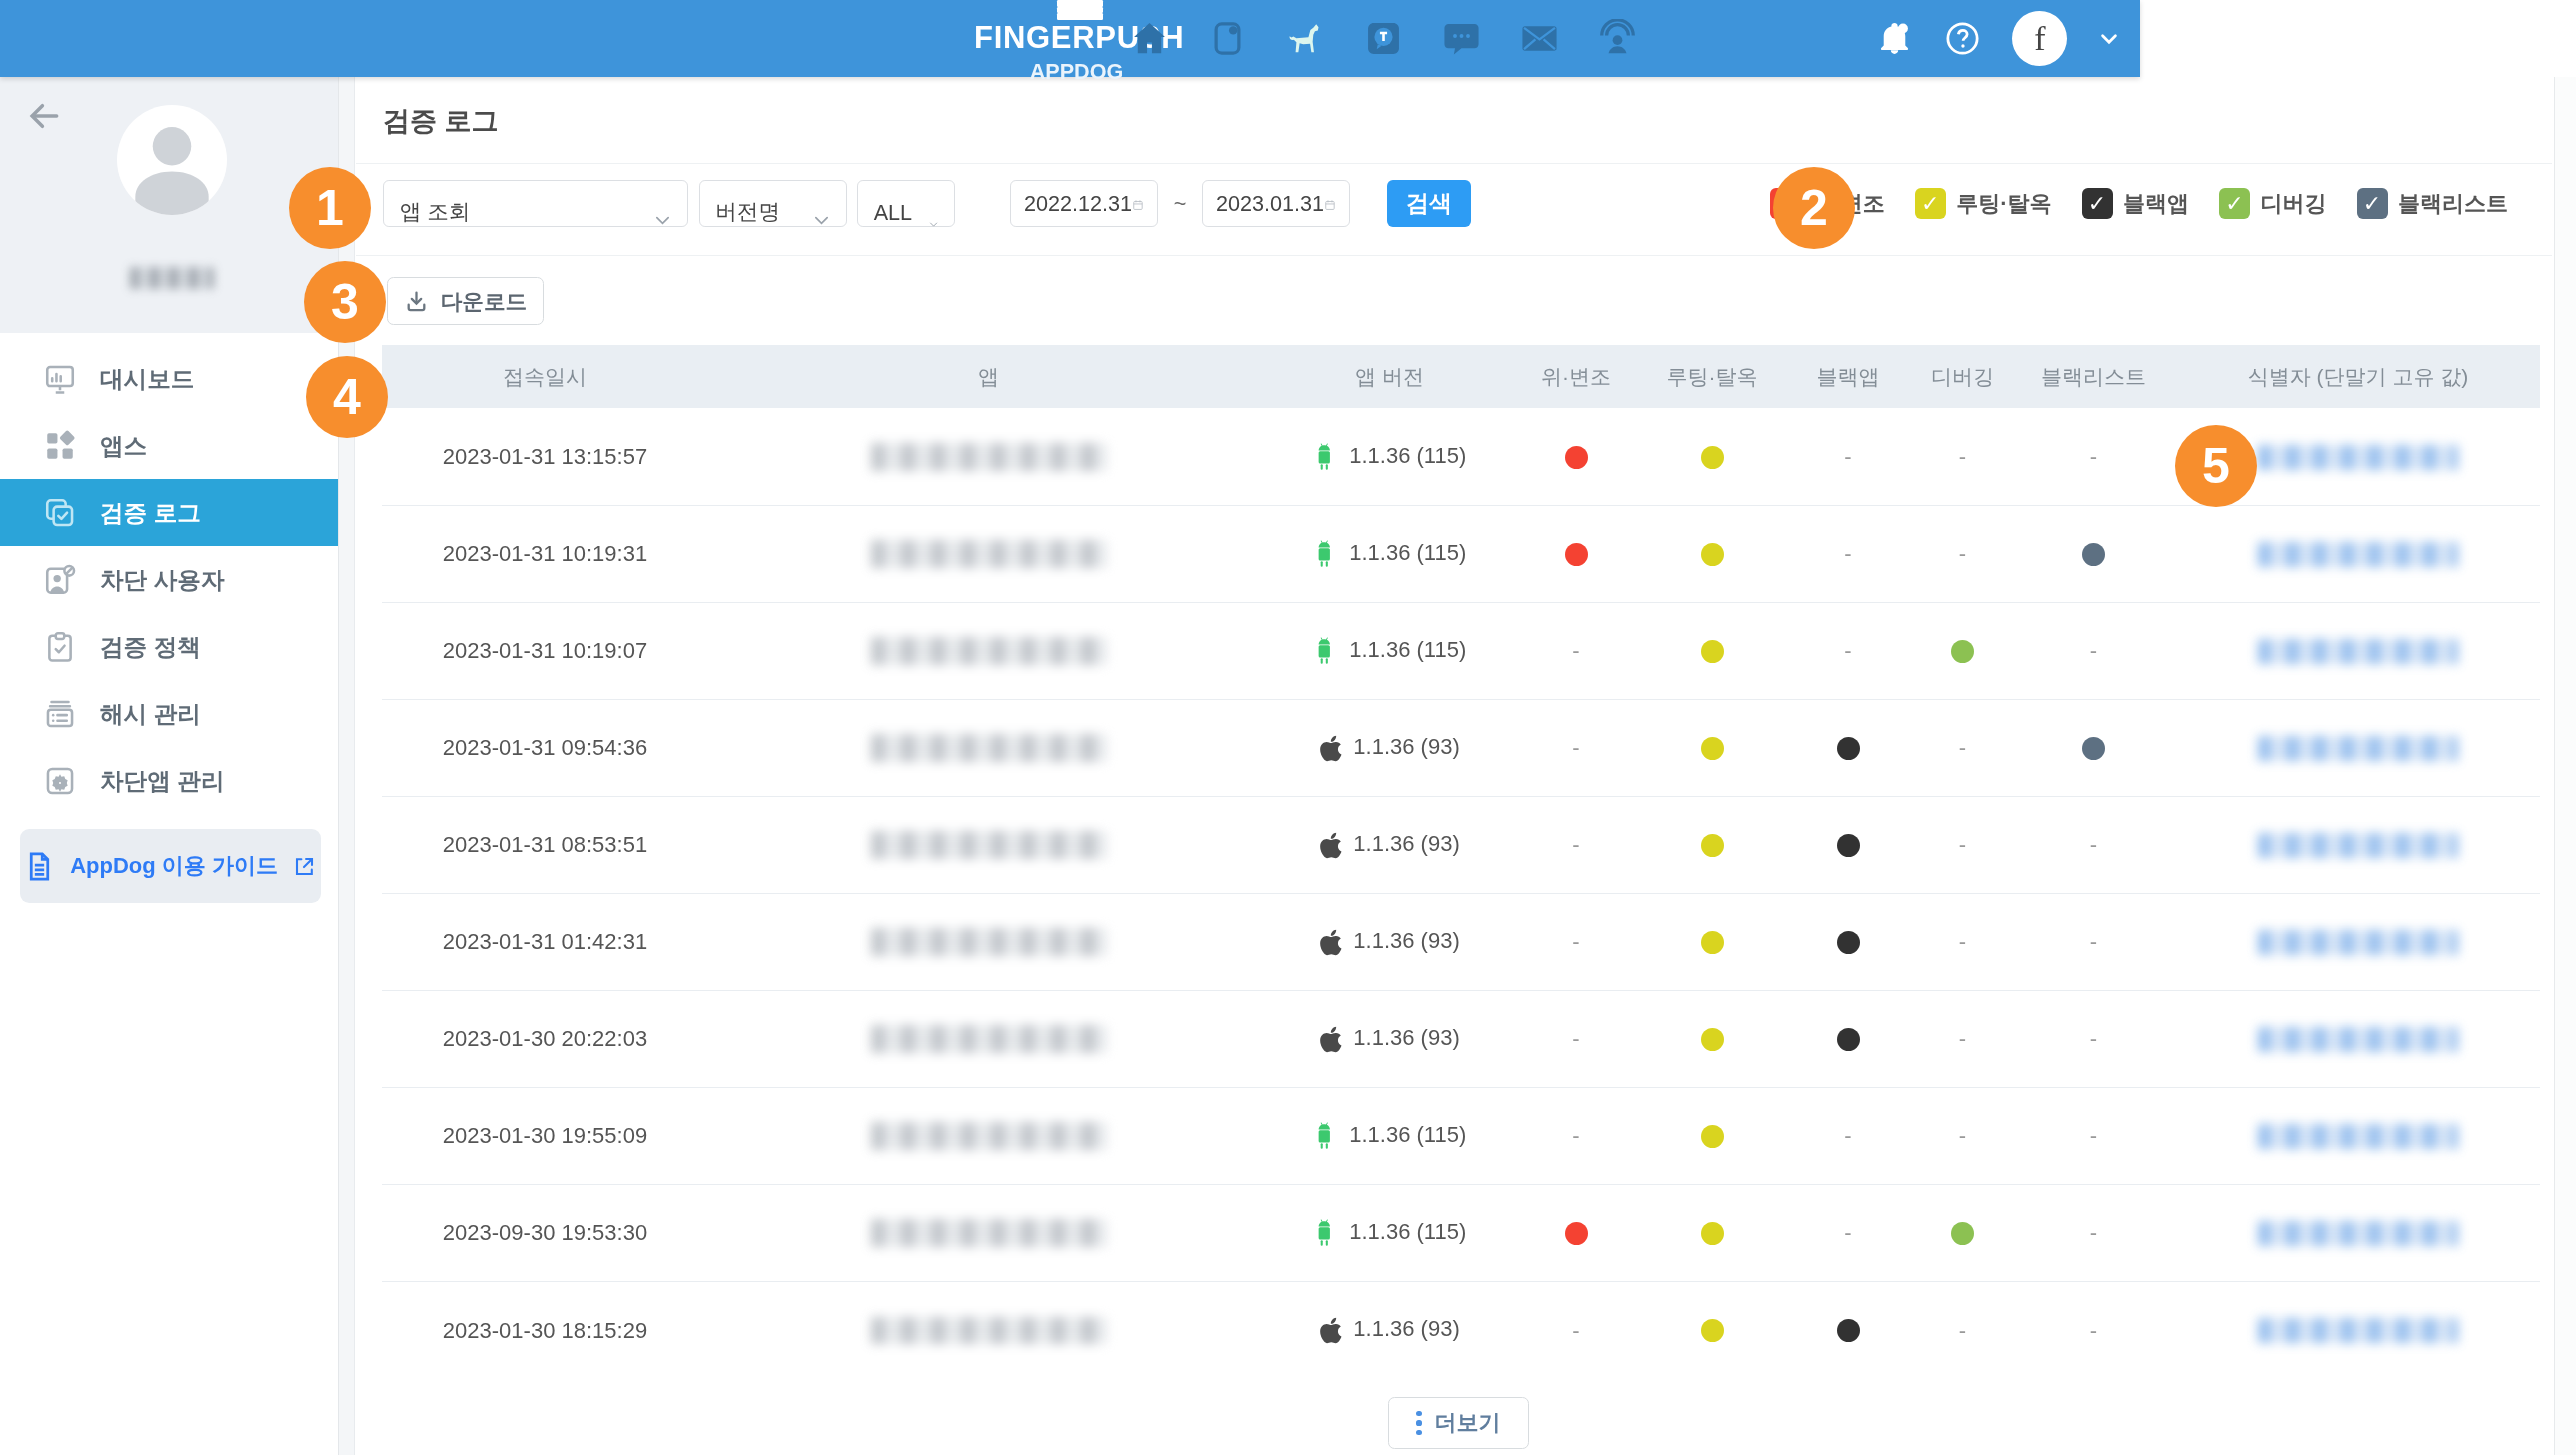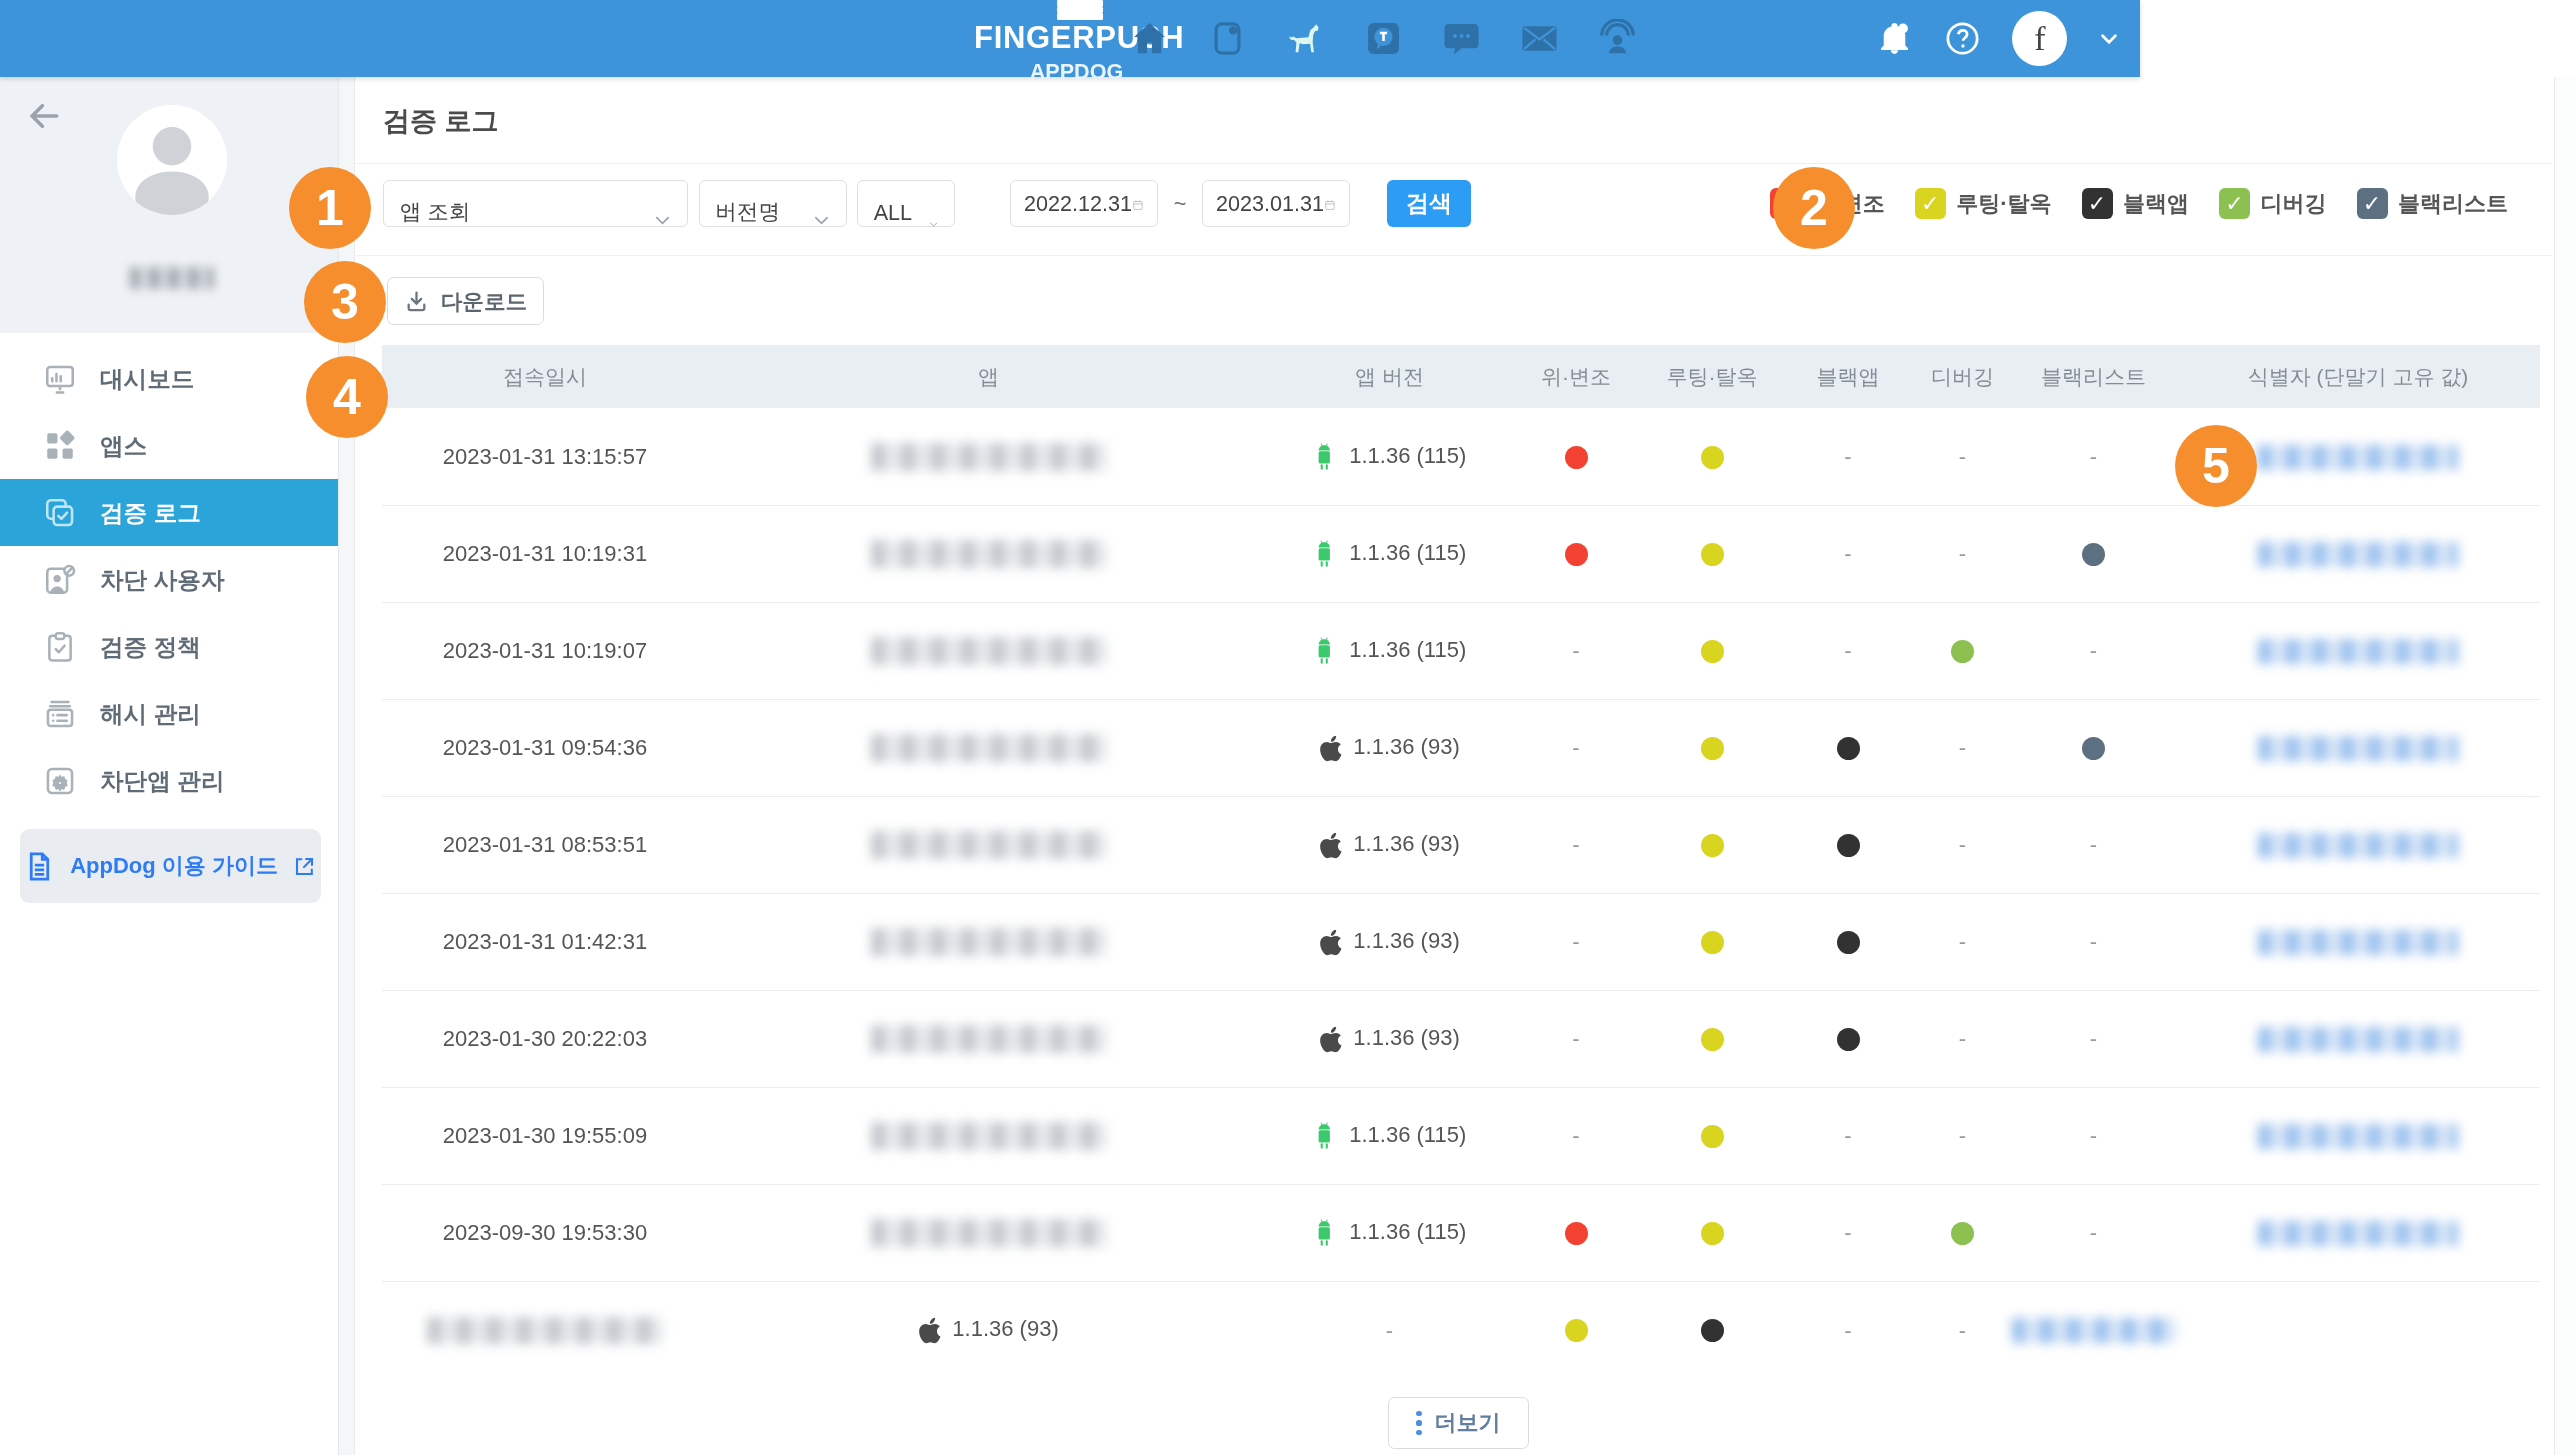--- a/index.html
+++ b/index.html
@@ -708,20 +708,21 @@
           <span class="dot" style="background:#8cc152"></span>
         </div>
         <div class="td">
           <span class="dash">-</span>
         </div>
         <div class="td">
           <span class="id-blur"></span>
         </div>
       </div>
       <div class="trow grid">
+        <div class="td">2023-01-30 18:15:29</div>
         <div class="td">
           <span class="app-blur"></span>
         </div>
         <div class="td">
           <span class="ver">
             <span>
               <svg width="23.6" height="29" viewBox="0 0 384 512" fill="#4a4a4a">
                 <path d="M318.7 268.7c-.2-36.7 16.4-64.4 50-84.8-18.8-26.9-47.2-41.7-84.7-44.6-35.5-2.8-74.3 20.7-88.5 20.7-15 0-49.4-19.7-76.4-19.7C63.3 141.2 4 184.8 4 273.5c0 26.2 4.8 53.3 14.4 81.2 12.8 36.7 59 126.7 107.2 125.2 25.2-.6 43-17.9 75.8-17.9 31.8 0 48.3 17.9 76.4 17.9 48.6-.7 90.4-82.5 102.6-119.3-65.2-30.7-61.7-90-61.7-91.9zm-56.6-164.2c27.3-32.4 24.8-61.9 24-72.5-24.1 1.4-52 16.4-67.9 34.9-17.5 19.8-27.8 44.3-25.6 71.9 26.1 2 49.9-11.4 69.5-34.3z"></path>
               </svg>
             </span>

